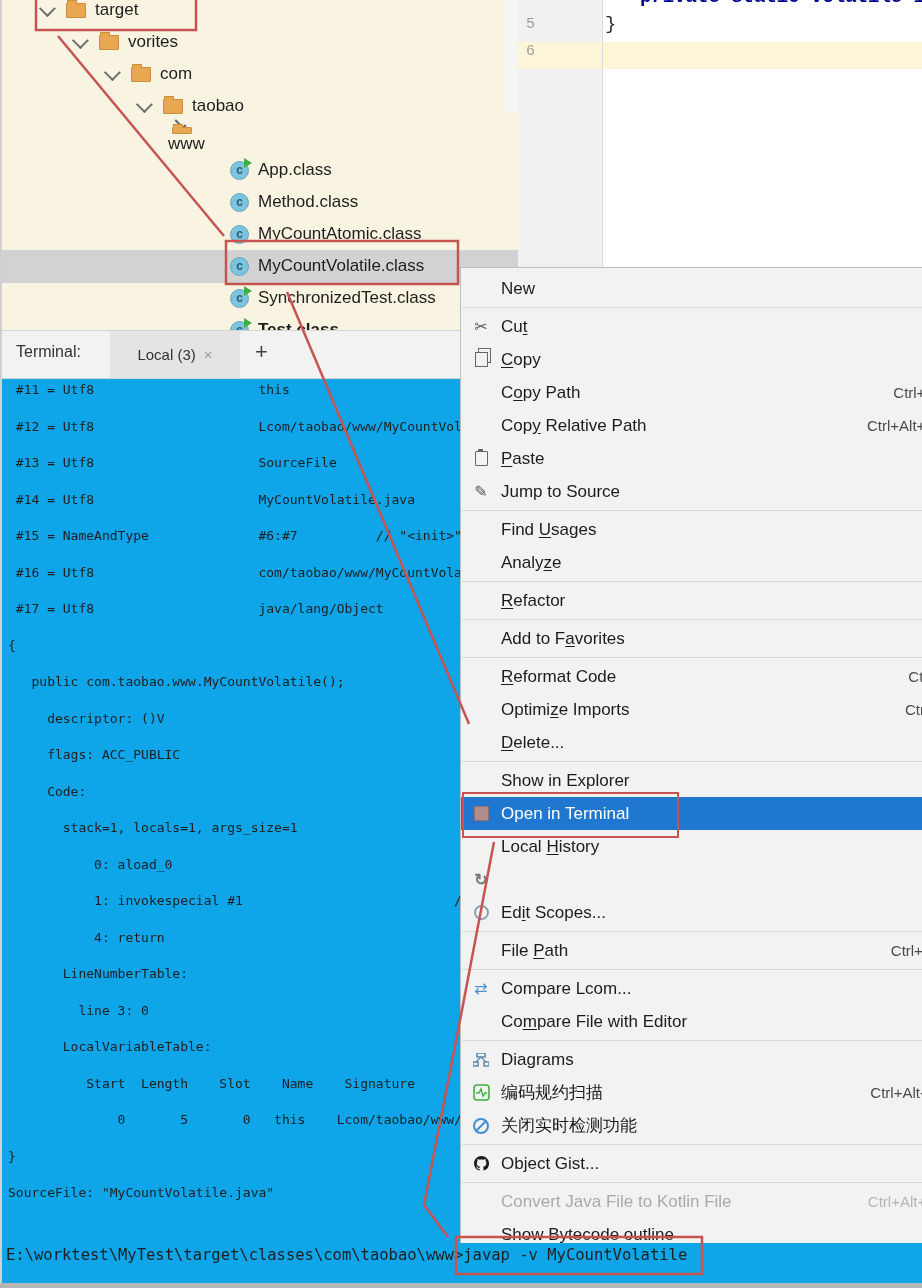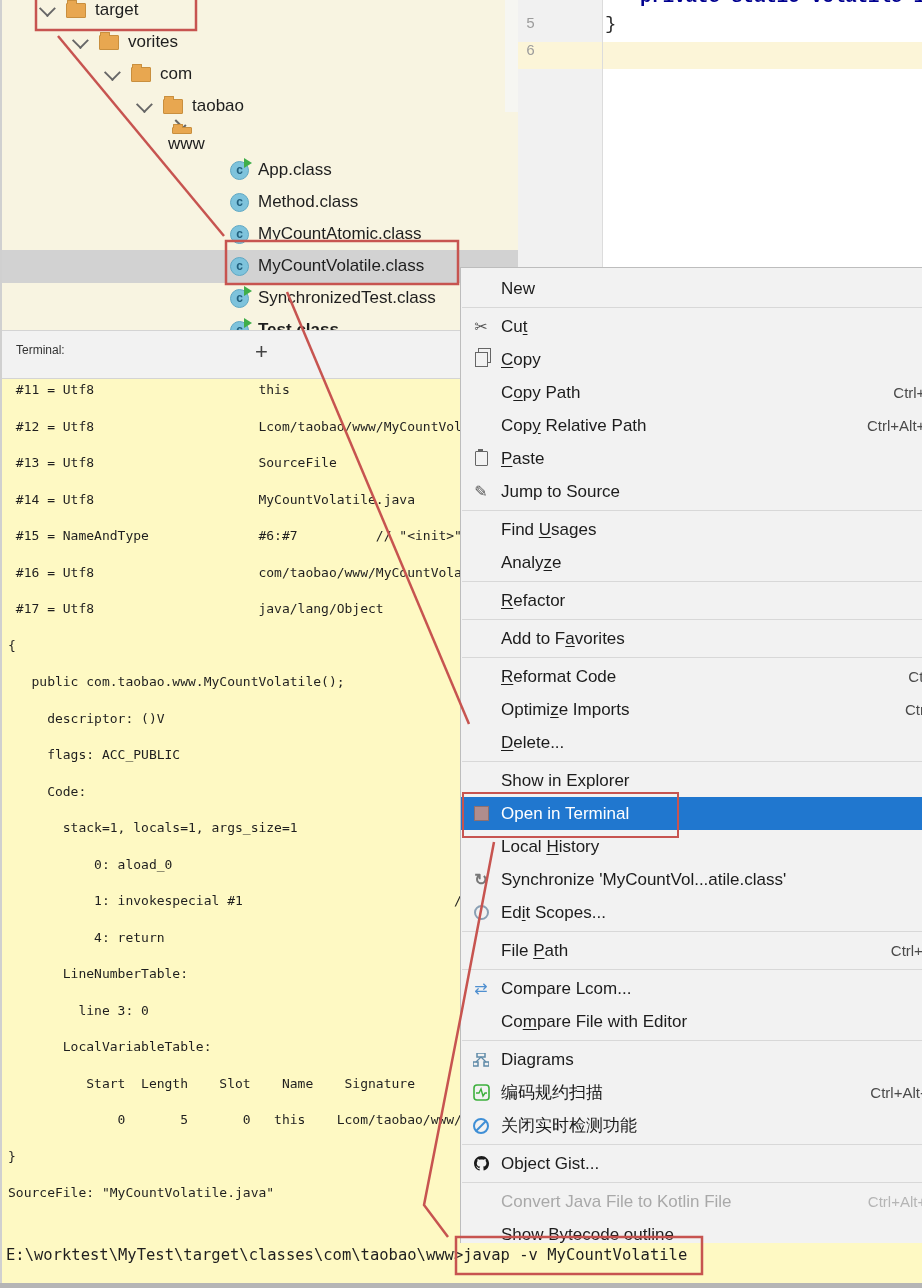--- a/index.html
+++ b/index.html
@@ -1,16 +1,16 @@
 <!DOCTYPE html>
 <html><head>
 <meta charset="utf-8">
 <style>
   html,body{margin:0;padding:0;background:#ffffff;}
-  #stage{position:relative;width:922px;height:1288px;overflow:hidden;background:#fef9c3;
+  #stage{position:relative;width:922px;height:1288px;overflow:hidden;background:#0ea5e9;
          font-family:"Liberation Sans",sans-serif;-webkit-font-smoothing:antialiased;}
   
   #tree{position:absolute;left:0;top:0;width:518px;height:330px;background:#f8f4e1;overflow:hidden;z-index:1;}
   .tree-row{position:absolute;height:32px;display:flex;align-items:center;font-size:17px;color:#1e1e1e;white-space:nowrap;}
   .selected-bg{position:absolute;left:0;width:518px;height:33px;background:#d2d2d2;}
   .chev{width:10px;height:10px;border-right:2px solid #666;border-bottom:2px solid #666;
         transform:rotate(45deg) translateY(-2px);display:inline-block;margin-right:14px;}
   .folder{position:relative;width:18px;height:13px;background:#e8a750;border:1px solid #c98f3e;border-radius:1px;margin-right:9px;}
   .folder::before{content:"";position:absolute;left:0;top:-4px;width:8px;height:3px;background:#e8a750;border:1px solid #c98f3e;border-bottom:none;border-radius:1px 1px 0 0;}
   .cls-ic{position:relative;width:17px;height:17px;border-radius:50%;background:#7ec3dc;border:1px solid #5fa8c4;
@@ -20,21 +20,21 @@
   
   #editor{position:absolute;left:518px;top:0;width:404px;height:267px;background:#ffffff;overflow:hidden;z-index:1;}
   .gutter{position:absolute;left:0;top:0;width:84px;height:267px;background:#f1f1f1;border-right:1px solid #dcdcdc;}
   .cur-line{position:absolute;left:0;top:42px;width:404px;height:27px;background:#fcf5d8;}
   .lnum{position:absolute;left:8px;width:40px;font-family:"Liberation Mono",monospace;font-size:15px;color:#9c9c9c;}
   .code{position:absolute;font-family:"Liberation Mono",monospace;font-size:19px;color:#2b2b2b;white-space:nowrap;}
   .kw{color:#000090;font-weight:bold;}
   
   #term-header{position:absolute;left:0;top:330px;width:922px;height:47px;background:#f2f2f2;
                border-top:1px solid #d4d4d4;border-bottom:1px solid #d4d4d4;z-index:1;}
-  .term-label{position:absolute;left:16px;top:12px;font-size:12px;color:#333;}
+  .term-label{position:absolute;left:16px;top:12px;font-size:16px;color:#333;}
   .term-tab{position:absolute;left:110px;top:0;height:47px;width:130px;background:#e4e4e4;display:flex;align-items:center;justify-content:center;gap:8px;font-size:15px;color:#333;}
   .tab-close{color:#9a9a9a;font-size:15px;}
   .tab-plus{position:absolute;left:255px;top:8px;font-size:22px;color:#444;}
   #term-body{position:absolute;left:8px;top:372px;width:914px;font-family:"DejaVu Sans Mono","Liberation Mono",monospace;
              font-size:13px;line-height:36.5px;color:#1f1f1f;white-space:pre;margin:0;z-index:1;}
   #prompt{position:absolute;left:6px;top:1246px;font-family:"DejaVu Sans Mono","Liberation Mono",monospace;
           font-size:15.5px;color:#1f1f1f;white-space:pre;z-index:1;text-align:center;}
   
   #menu{position:absolute;left:460px;top:267px;width:692px;height:976px;background:#f2f2f2;
         border-left:1px solid #bdbdbd;border-top:1px solid #bdbdbd;overflow:hidden;z-index:5;padding-top:4px;box-sizing:border-box;}
@@ -128,20 +128,24 @@
     <div class="gutter" style="top:69px;height:198px;"></div>
     <span class="lnum" style="top:-12px;">4</span>
     <span class="lnum" style="top:16px;">5</span>
     <span class="lnum" style="top:43px;">6</span>
     <span class="code kw" style="left:122px;top:-14px;">private static volatile int</span>
     <span class="code" style="left:87px;top:13px;">}</span>
   </div>
 
   <div id="term-header">
     <span class="term-label">Terminal:</span>
+    <div class="term-tab">
+      <span>Local (3)</span>
+      <span class="tab-close">×</span>
+    </div>
     <span class="tab-plus">+</span>
   </div>
 
   <pre id="term-body"> #11 = Utf8                     this
  #12 = Utf8                     Lcom/taobao/www/MyCountVolatile;
  #13 = Utf8                     SourceFile
  #14 = Utf8                     MyCountVolatile.java
  #15 = NameAndType              #6:#7          // "&lt;init&gt;":()V
  #16 = Utf8                     com/taobao/www/MyCountVolatile
  #17 = Utf8                     java/lang/Object
@@ -232,21 +236,20 @@
       <span class="mic">
           <span class="ic-term"></span>
         </span>
       <span>Open in Terminal</span>
     </div>
     <div class="mi">
         <span>Local <u>H</u>istory</span>
       </div>
     <div class="mi">
         <span class="mic" style="color:#777;font-weight:bold;">↻</span>
-        <span>Synchronize 'MyCountVol...atile.class'</span>
       </div>
     <div class="mi">
         <span class="mic">
           <span class="ic-ring"></span>
         </span>
         <span>Ed<u>i</u>t Scopes...</span>
       </div>
     <div class="msep"></div>
     <div class="mi">
         <span>File <u>P</u>ath</span>

